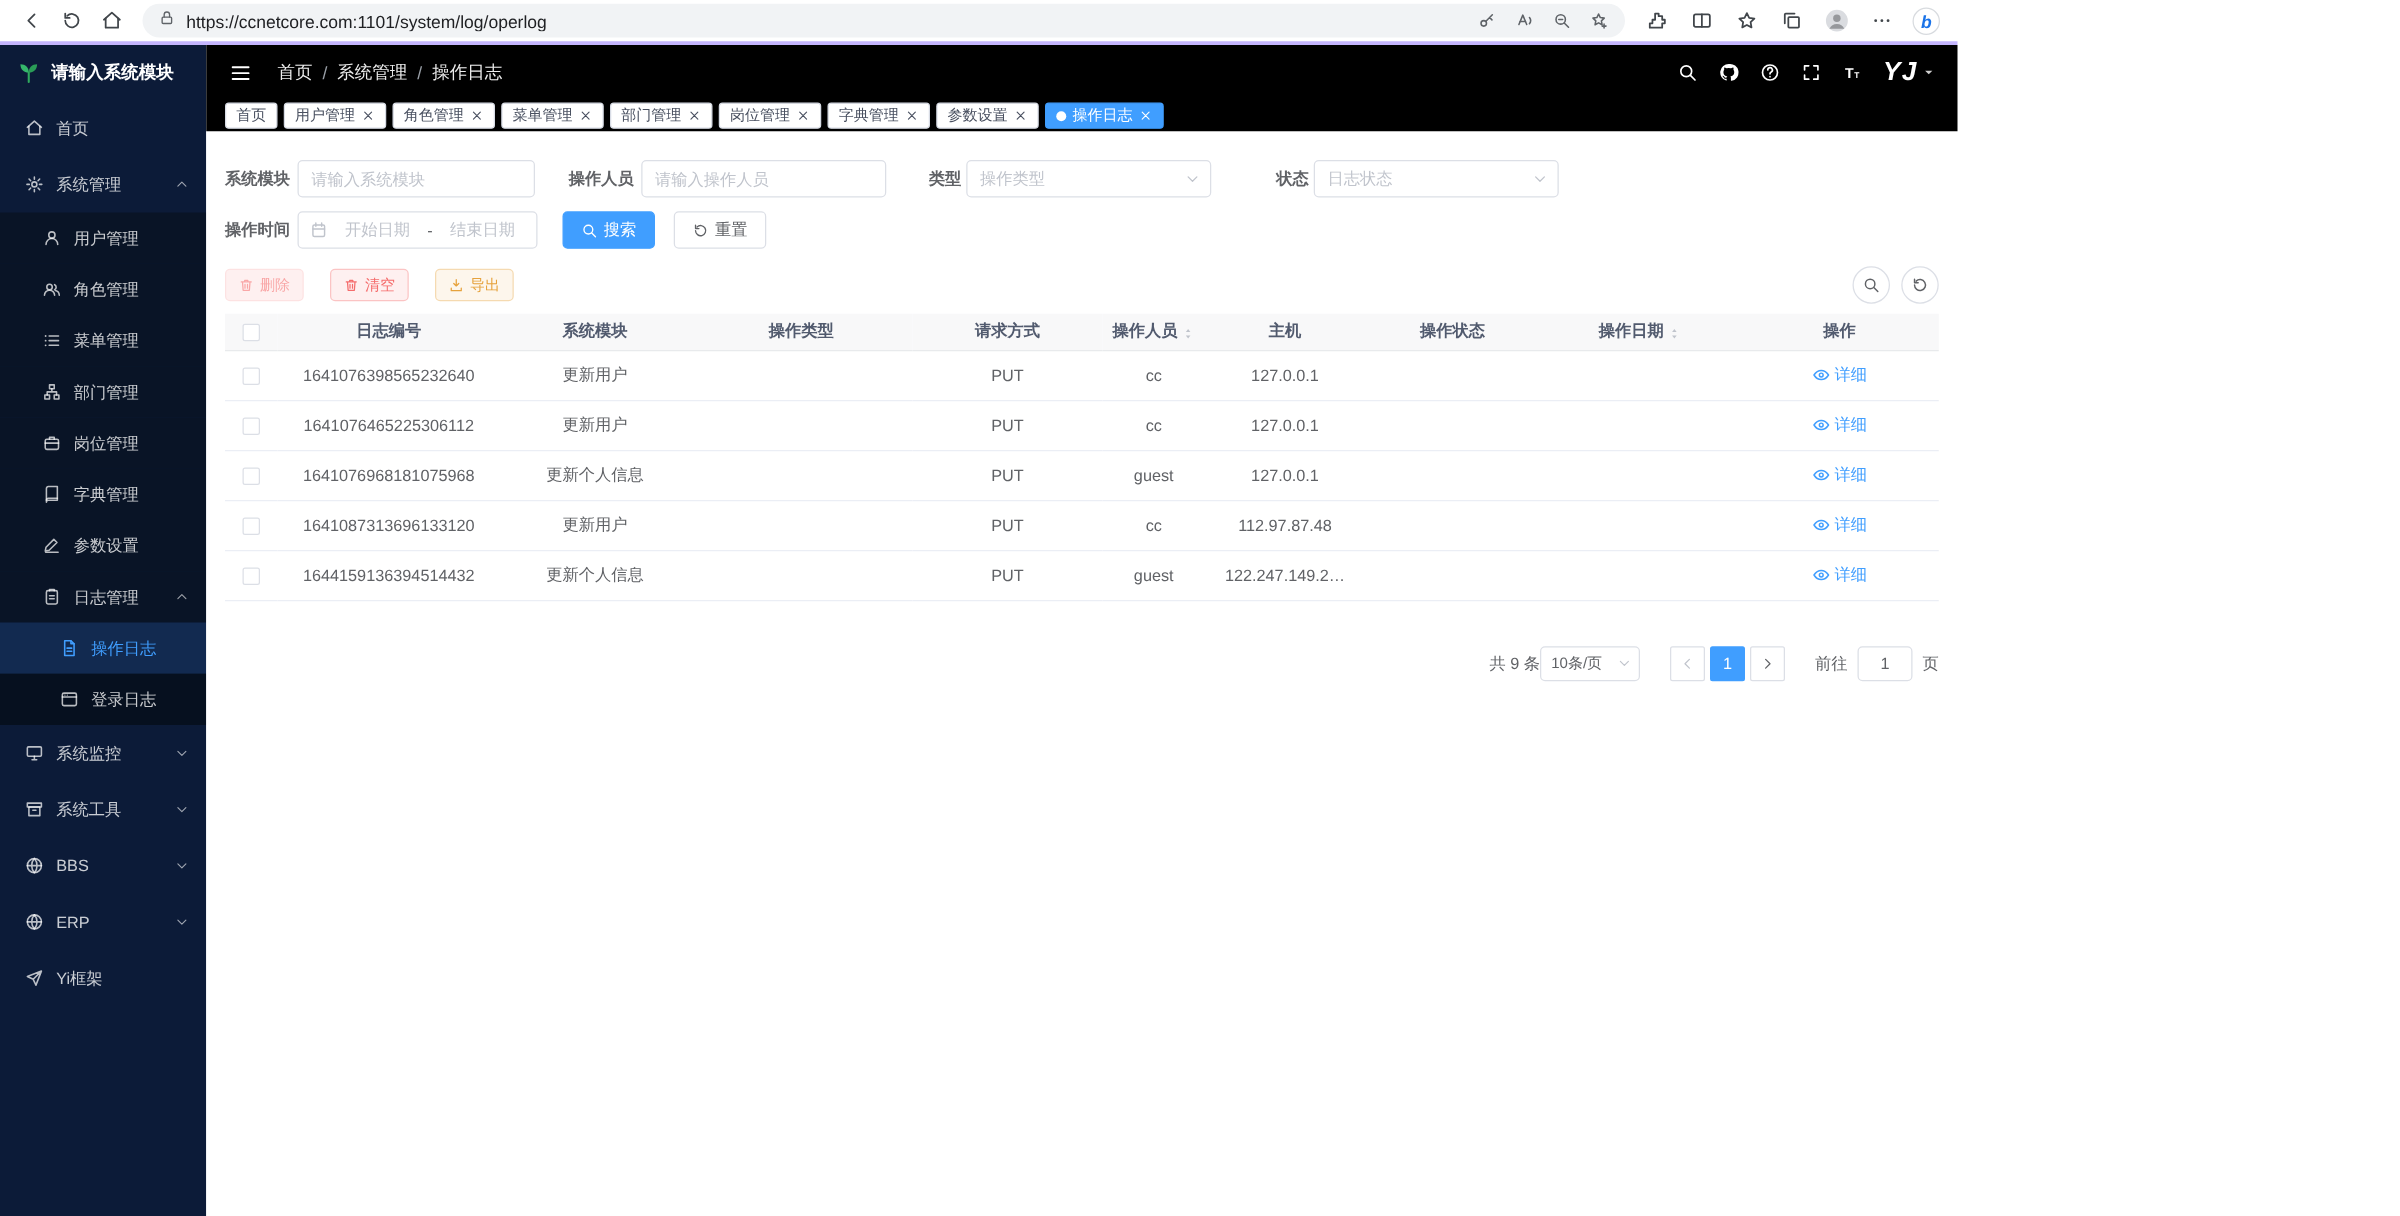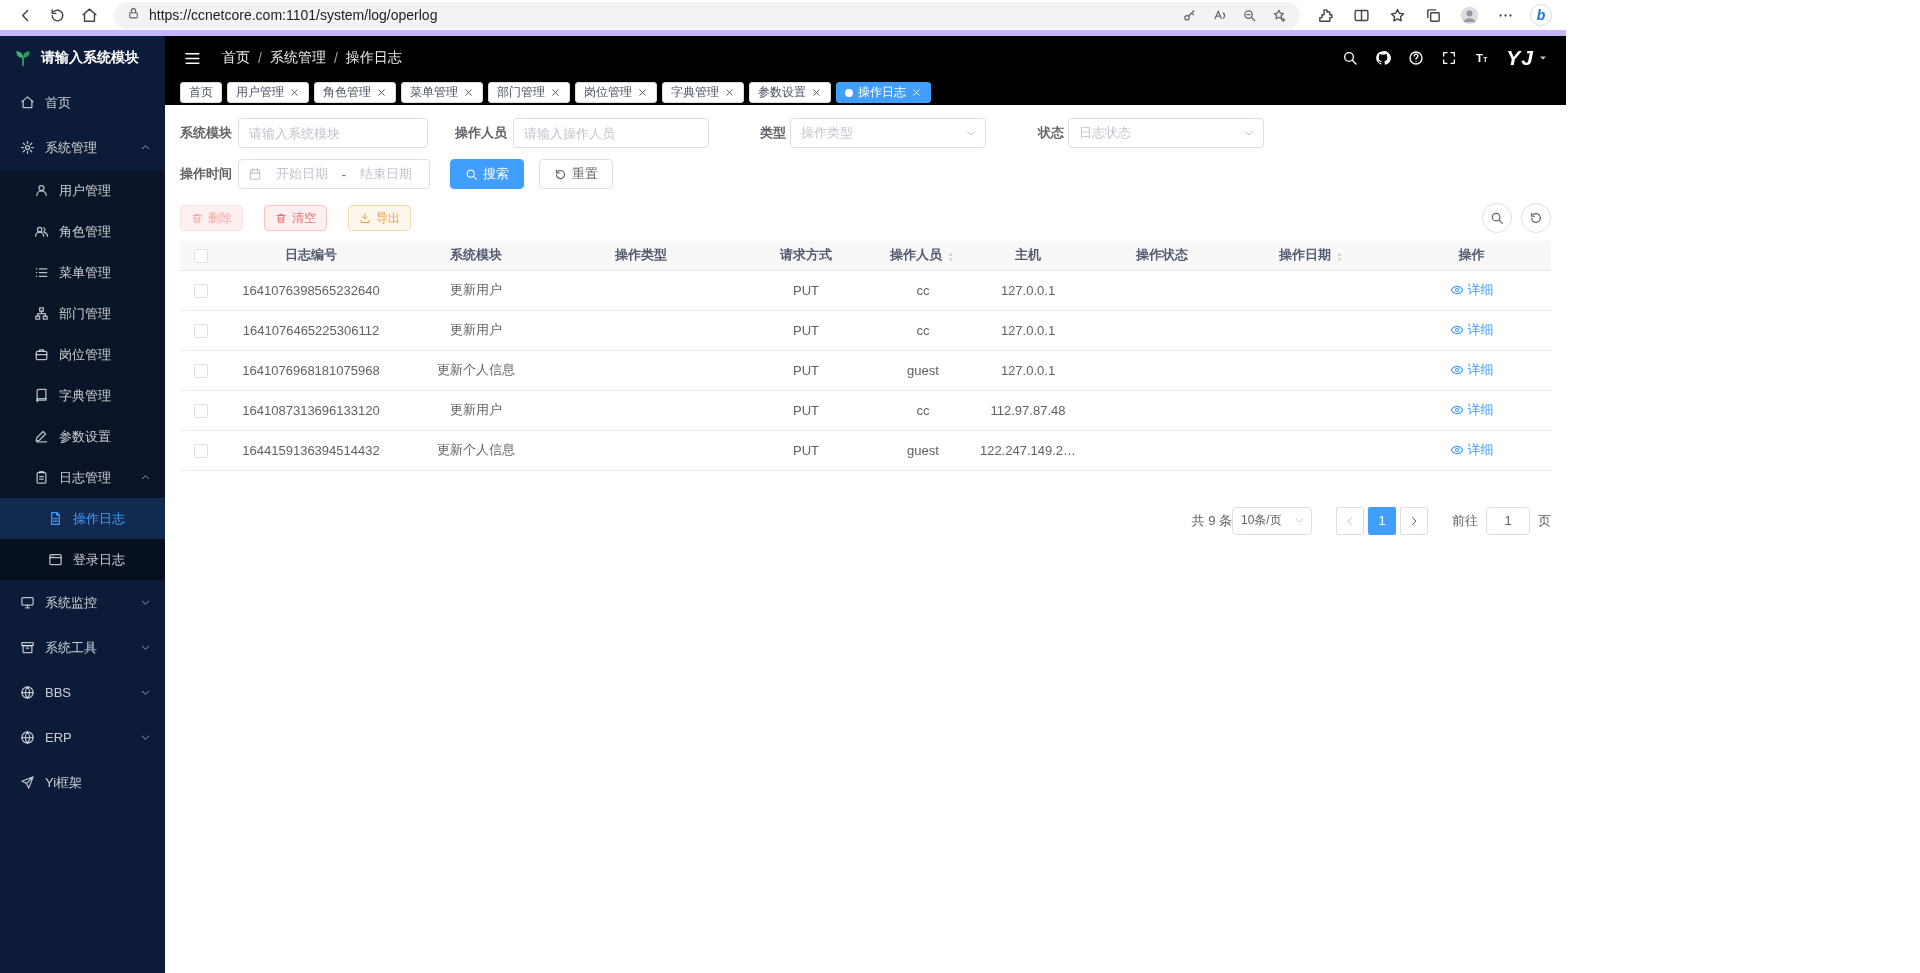--- a/index.html
+++ b/index.html
@@ -2,21 +2,21 @@
 <html style="--accent: #409eff; --header-bg: #000000; --danger: #f56c6c; --warning: #e6a23c; --sidebar-bg: #0c1b38;"><head>
 <meta charset="utf-8">
 <style>
   *{margin:0;padding:0;box-sizing:border-box}
   html,body{width:1920px;height:973px;background:#fff;font-family:"Liberation Sans","DejaVu Sans",sans-serif;overflow:hidden}
   [data-icon]{display:inline-block;width:16px;height:16px;flex:none;color:inherit}
   [data-icon] svg{width:100%;height:100%;display:block}
   .browser-window{position:absolute;left:0;top:0;width:1566px;height:973px;background:#fff;display:flex;flex-direction:column}
 
   
-  .toolbar{height:36px;display:flex;align-items:center;padding:0 10px;gap:2px;background:#fff;border-bottom:6px solid #c4b5fd;flex:none}
+  .toolbar{height:36px;display:flex;align-items:center;padding:0 10px;gap:2px;background:#fff;border-bottom:3px solid #c4b5fd;flex:none}
   .tb-btn{width:30px;height:30px;display:flex;align-items:center;justify-content:center;color:#41464b;cursor:pointer;border-radius:4px;flex:none}
   .tb-btn [data-icon]{width:17px;height:17px}
   .addressbar{flex:1;height:27px;margin:0 8px;background:#f1f3f5;border-radius:14px;display:flex;align-items:center;padding:0 13px;gap:9px;min-width:0;cursor:text}
   .addressbar .lock-wrap [data-icon]{width:13px;height:13px;color:#5f6368}
   .url{flex:1;font-size:14px;color:#202124;white-space:nowrap;overflow:hidden}
   .ab-trailing{display:flex;align-items:center;gap:15px}
   .ab-trailing [data-icon]{width:15px;height:15px;color:#5f6368;cursor:pointer}
   .tb-right{display:flex;align-items:center;gap:6px}
   .tb-right [data-icon]{width:17px;height:17px;color:#41464b}
   .tb-right [data-name="profile-icon"]{width:21px;height:21px}
@@ -55,21 +55,21 @@
 
   
   .tabsbar{height:25px;background:var(--header-bg,#000);display:flex;align-items:center;gap:5px;padding:0 15px;flex:none}
   .tab{display:inline-flex;align-items:center;gap:5px;height:21px;padding:0 8px;background:#fff;border:1px solid #d8dce5;border-radius:3px;font-size:12px;color:#495060;cursor:pointer;white-space:nowrap}
   .tab .dot{width:8px;height:8px;border-radius:50%;background:#fff;display:none}
   .tab.active{background:var(--accent,#409eff);border-color:var(--accent,#409eff);color:#fff}
   .tab.active .dot{display:inline-block}
   .tab-close{width:11px;height:11px;color:inherit;cursor:pointer}
 
   
-  .content{flex:1;padding:13px 15px 0;min-height:0}
+  .content{flex:1;padding:23px 15px 0;min-height:0}
   .filter-row{display:flex;align-items:center;height:30px;margin-bottom:11px}
   .f-label{font-size:13px;color:#606266;font-weight:700;white-space:nowrap}
   .f-input{height:30px;border:1px solid #dcdfe6;border-radius:4px;padding:0 10px;font-size:13px;color:#606266;font-family:inherit;outline:none}
   .f-input::placeholder{color:#c0c4cc}
   .f-select{height:30px;border:1px solid #dcdfe6;border-radius:4px;padding:0 8px 0 10px;font-size:13px;color:#c0c4cc;display:flex;align-items:center;cursor:pointer}
   .f-select .sel-text{flex:1}
   .f-select [data-icon]{width:12px;height:12px;color:#c0c4cc}
   .date-range{width:192px;height:30px;border:1px solid #dcdfe6;border-radius:4px;display:flex;align-items:center;padding:0 9px;gap:6px;font-size:13px;color:#c0c4cc;cursor:pointer}
   .date-range [data-icon]{width:14px;height:14px;color:#c0c4cc}
   .dr-sep{color:#606266}
@@ -633,21 +633,21 @@
           </span>
         </div>
 
       <div class="content" data-name="page-content">
 
         <div class="filter-row" data-name="filter-row-1">
           <span class="f-label" style="width:58px" data-name="module-label">系统模块</span>
           <input class="f-input" style="width: 190px;" data-name="module-input" placeholder="请输入系统模块">
           <span class="f-label" style="width:58px;margin-left:27px" data-name="operator-label">操作人员</span>
           <input class="f-input" style="width: 196px;" data-name="operator-input" placeholder="请输入操作人员">
-          <span class="f-label" style="margin-left:51px;margin-right:2px;width:28px" data-name="type-label">类型</span>
+          <span class="f-label" style="margin-left:34px;margin-right:2px;width:28px" data-name="type-label">类型</span>
           <div class="f-select" style="width:196px" data-name="type-select">
             <span class="sel-text">操作类型</span>
             <span data-icon="chevron-down" data-name="chevron-down-icon">
                 <svg viewBox="0 0 24 24" fill="none" stroke="currentColor" stroke-width="2" stroke-linecap="round" stroke-linejoin="round">
                   <path d="M5 9l7 7 7-7"></path>
                 </svg>
               </span>
           </div>
           <span class="f-label" style="margin-left:52px;margin-right:2px;width:28px" data-name="status-label">状态</span>
           <div class="f-select" style="width:196px" data-name="status-select">

